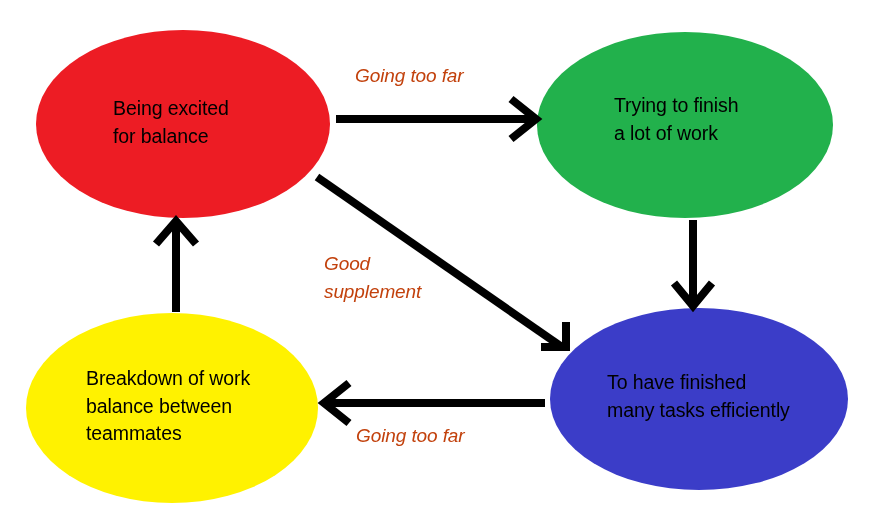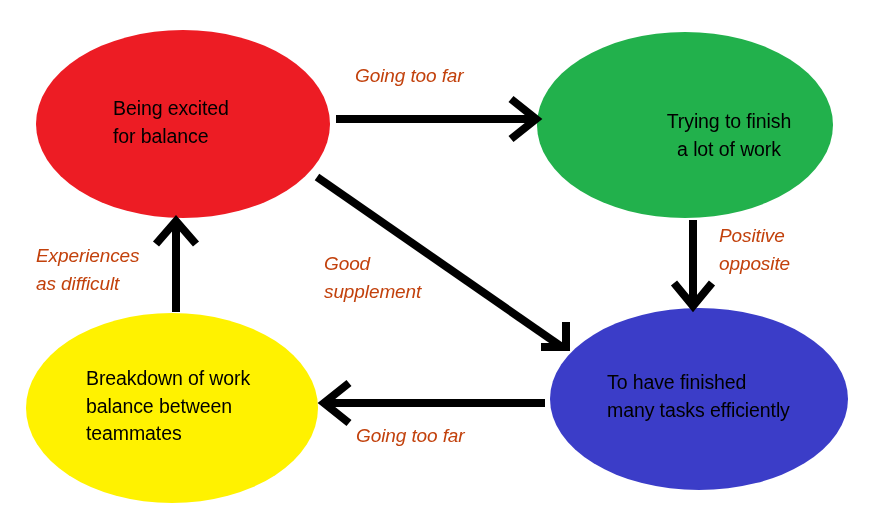--- a/index.html
+++ b/index.html
@@ -84,36 +84,32 @@
 
     <g>
       <line x1="317" y1="177" x2="562" y2="347" stroke="#000000" stroke-width="8" stroke-linecap="butt"></line>
       <polyline points="541,347 566,347 566,322" fill="none" stroke="#000000" stroke-width="8" stroke-linecap="butt" stroke-linejoin="miter"></polyline>
     </g>
   </svg>
 
   <div class="node-label" style="left:113px; top:95px; width:230px;">Being excited
 for balance</div>
 
-  <div class="node-label" style="left:614px; top:108px; width:230px;text-align:center;">Trying to finish
+  <div class="node-label" style="left:614px; top:92px; width:230px;">Trying to finish
 a lot of work</div>
 
   <div class="node-label" style="left:607px; top:369px; width:250px;">To have finished
 many tasks efficiently</div>
 
   <div class="node-label" style="left:86px; top:365px; width:250px;">Breakdown of work
 balance between
 teammates</div>
 
   <div class="edge-label" style="left:355px; top:62px; width:200px;">Going too far</div>
 
-  <div class="edge-label" style="left:719px; top:222px; width:150px;">Positive
-opposite</div>
 
   <div class="edge-label" style="left:356px; top:422px; width:200px;">Going too far</div>
 
-  <div class="edge-label" style="left:36px; top:242px; width:160px;">Experiences
-as difficult</div>
 
   <div class="edge-label" style="left:324px; top:250px; width:170px;">Good
 supplement</div>
 
 </div>
 
 </body></html>

